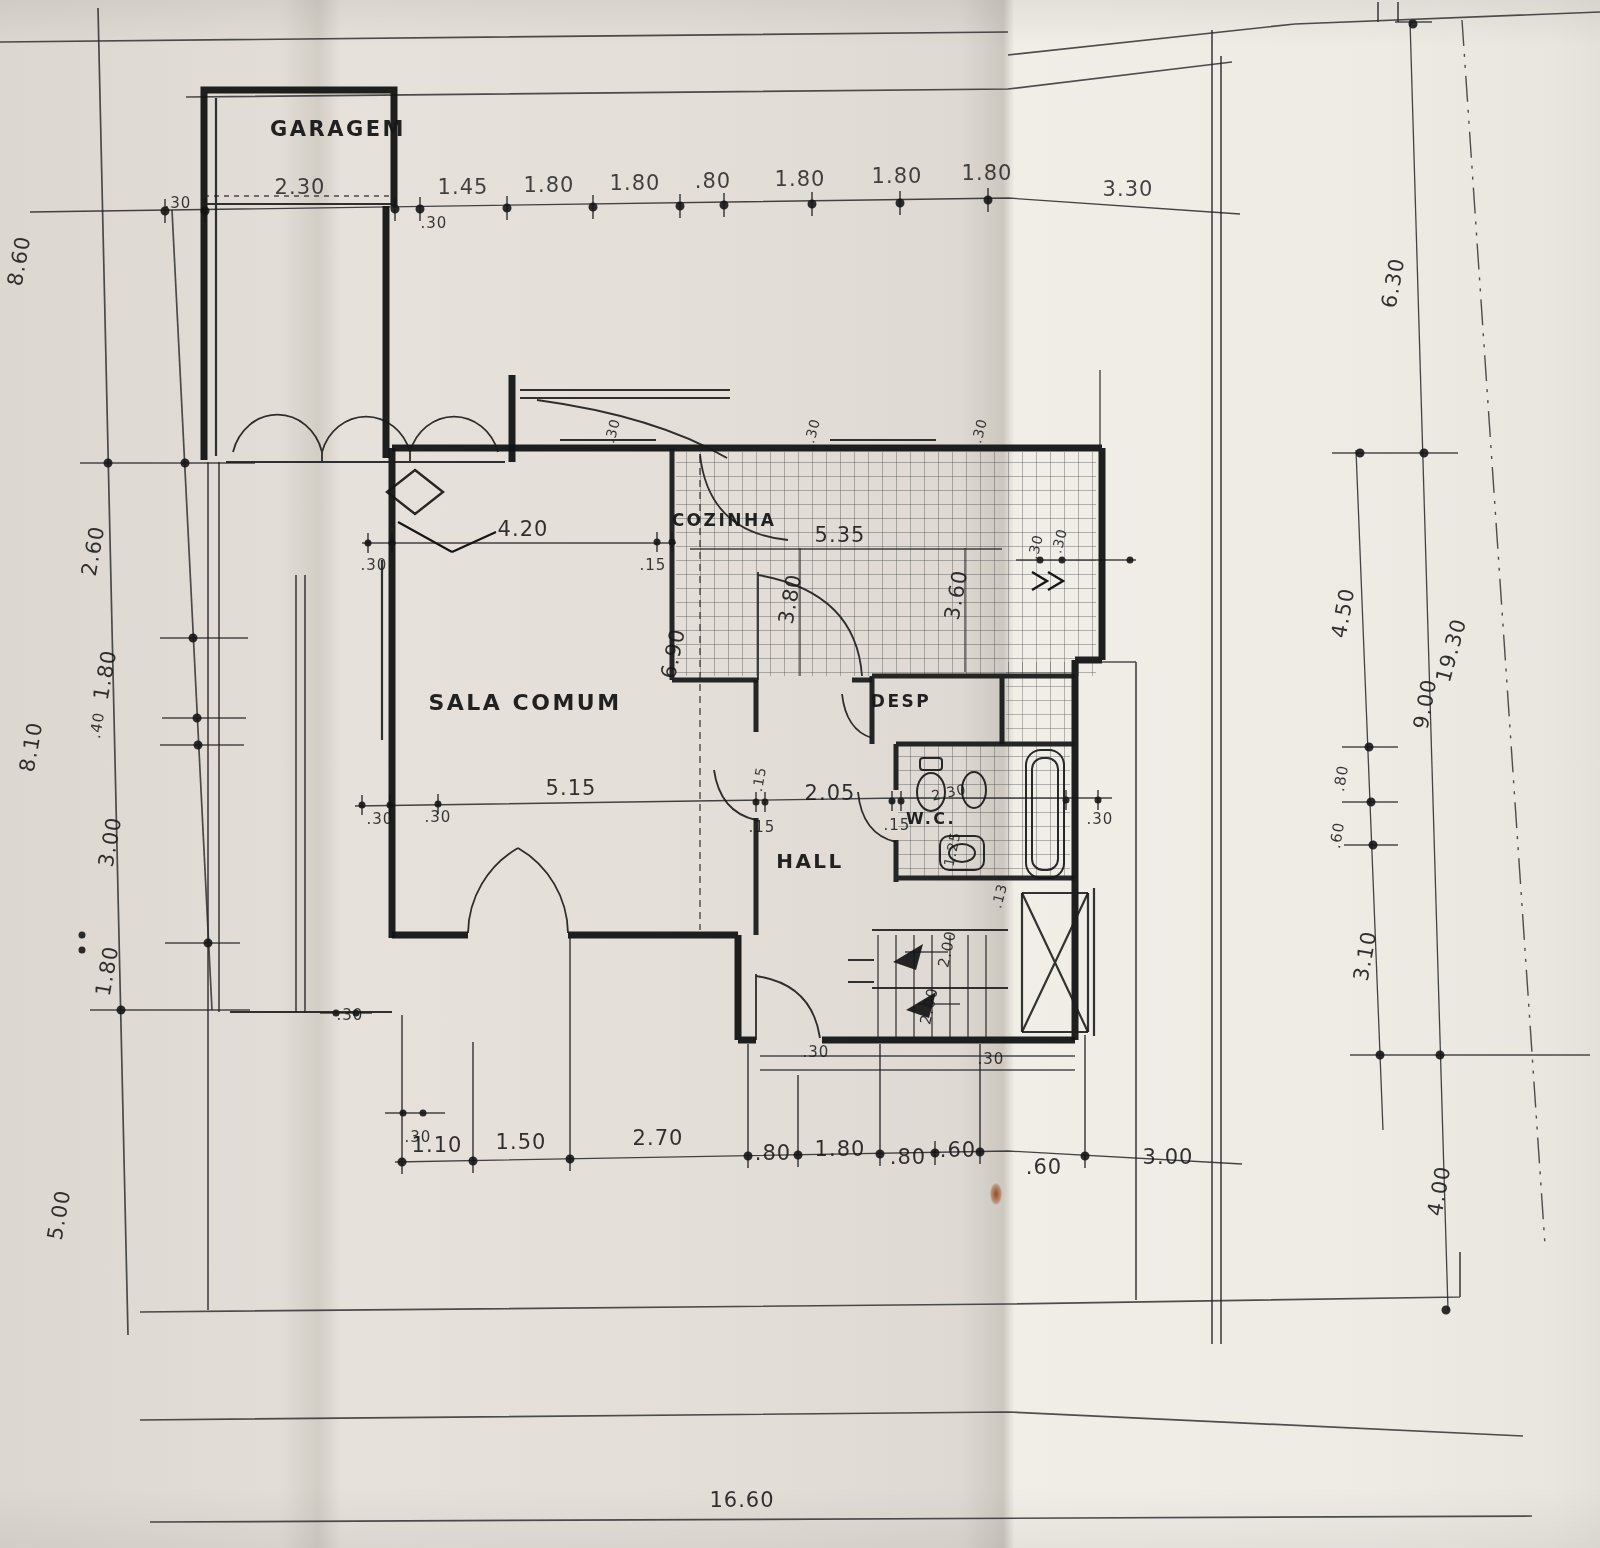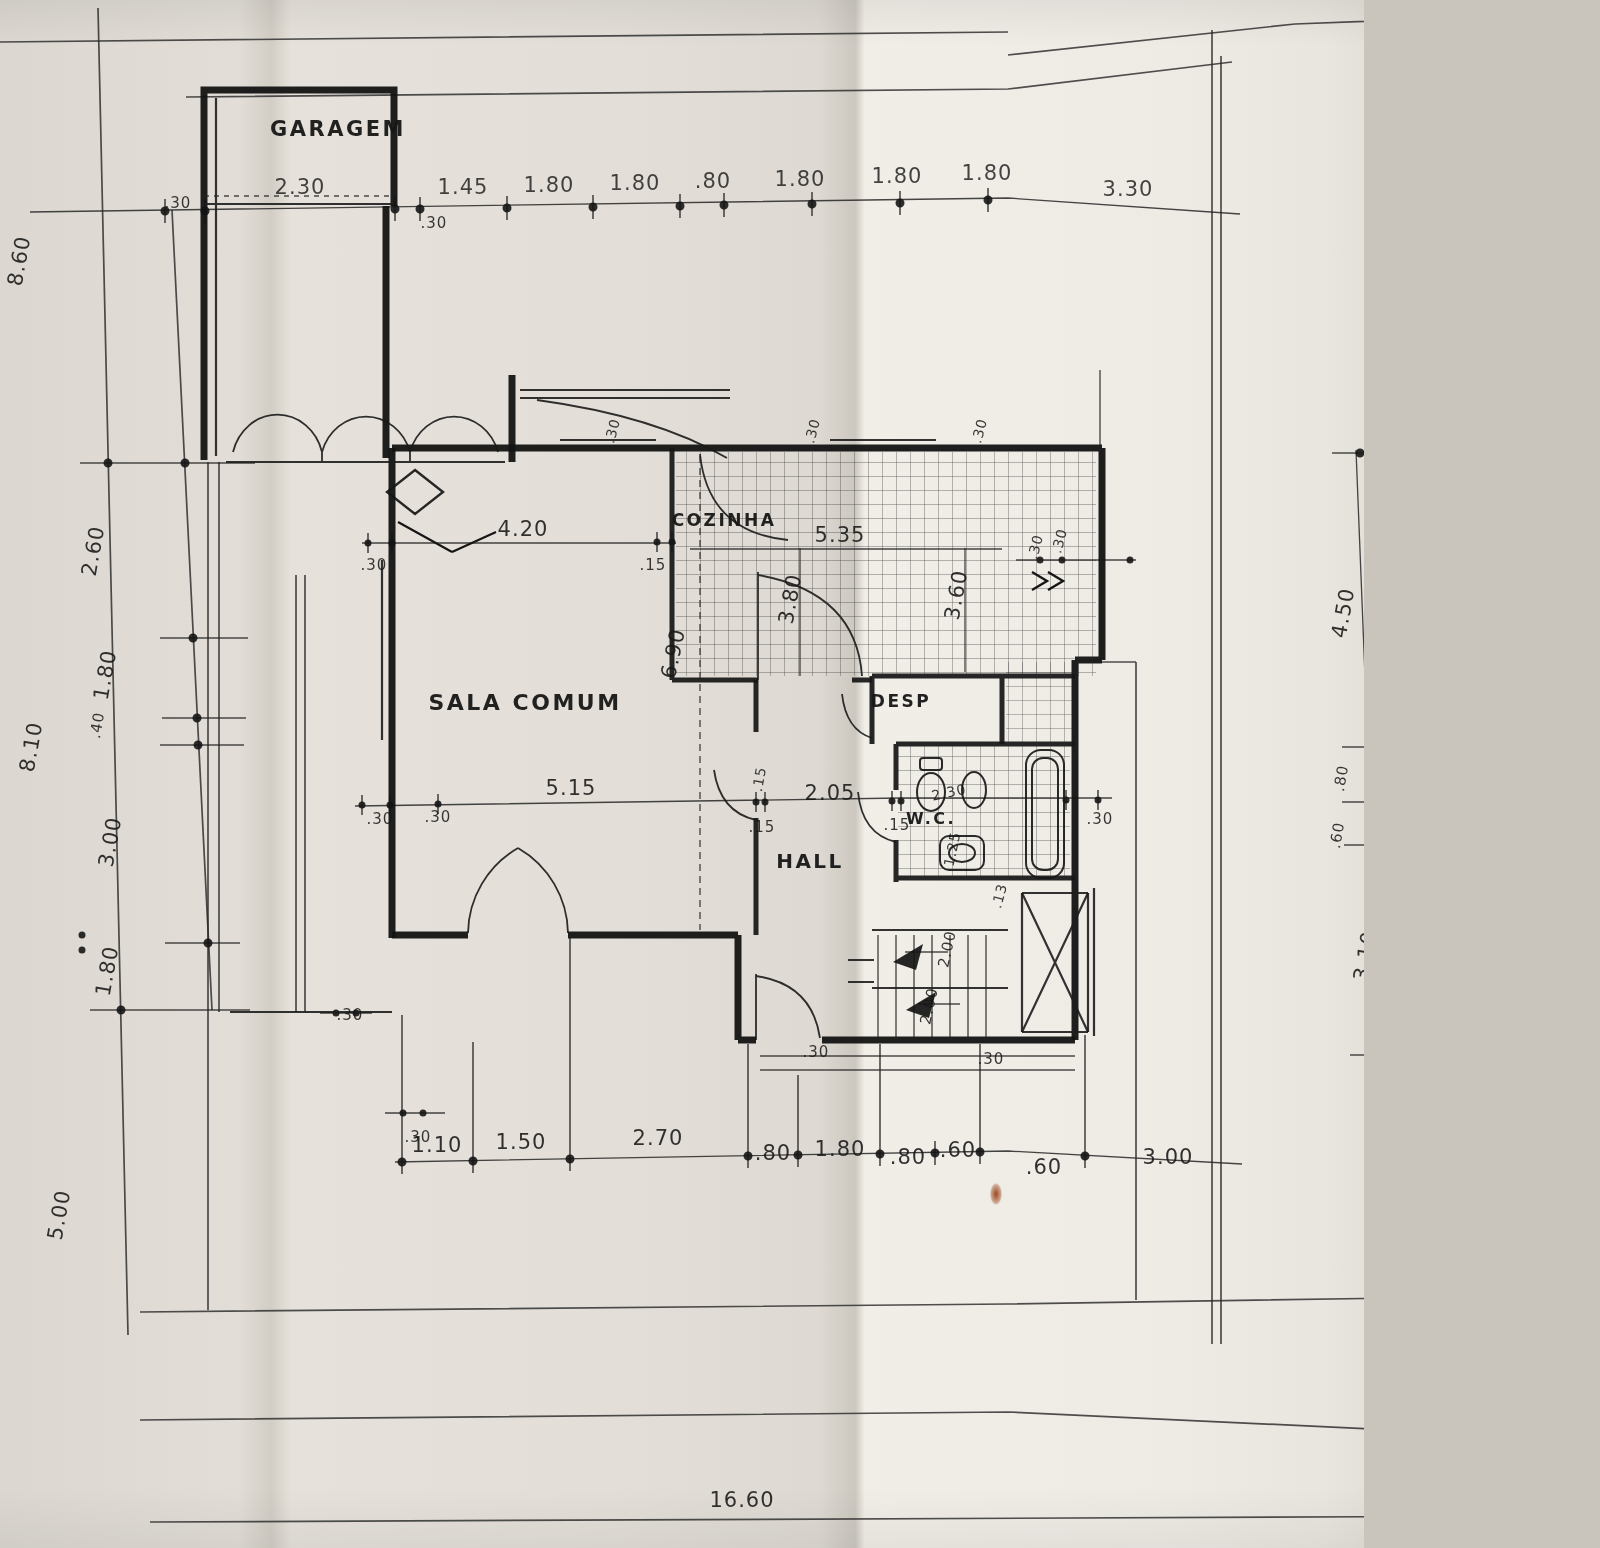--- a/index.html
+++ b/index.html
@@ -1,17 +1,17 @@
 <!DOCTYPE html>
 <html><head>
 <meta charset="utf-8">
 <style>
   html,body{margin:0;padding:0;background:#c9c5bd;}
   .paper{
-    position:relative;width:1364px;height:1548px;overflow:hidden;
+    position:relative;width:1600px;height:1548px;overflow:hidden;
     background:
       linear-gradient(180deg, rgba(0,0,0,.06) 0%, rgba(0,0,0,0) 3%, rgba(0,0,0,0) 96%, rgba(0,0,0,.05) 100%),
       linear-gradient(90deg,
         #dcd8d1 0%, #e2ded7 17.5%, #d2cec6 19.9%, #e6e2db 21.3%,
         #e3dfd8 45%, #dedad3 60%, #ccc8c0 62.7%, #f1eee8 63.4%,
         #eeebe5 86%, #e9e6df 97%, #e4e1da 100%);
   }
   svg{position:absolute;left:0;top:0;width:1600px;height:1548px;}
   .site path, .site line{fill:none;stroke:#2a2a2a;stroke-width:1.7;opacity:.82;}
   .dimline path{fill:none;stroke:#262626;stroke-width:1.3;opacity:.85;}

